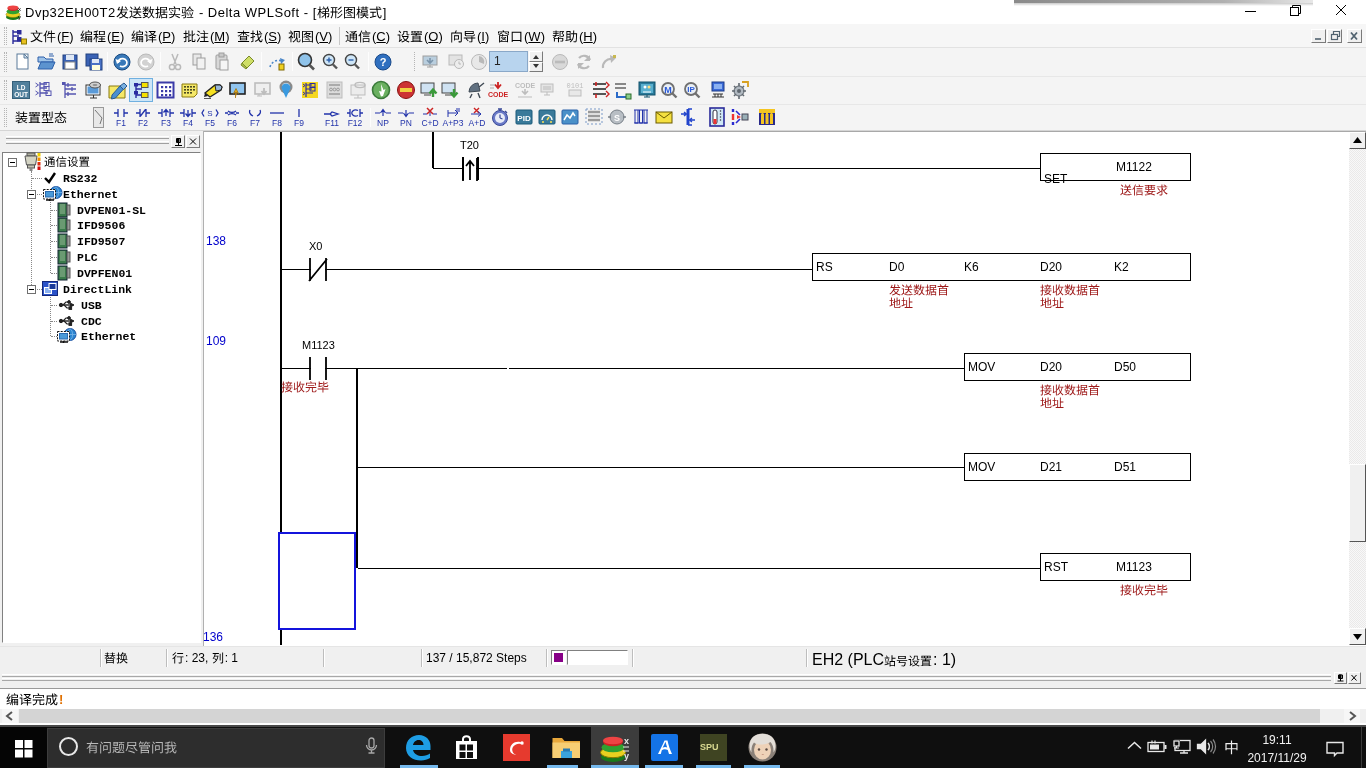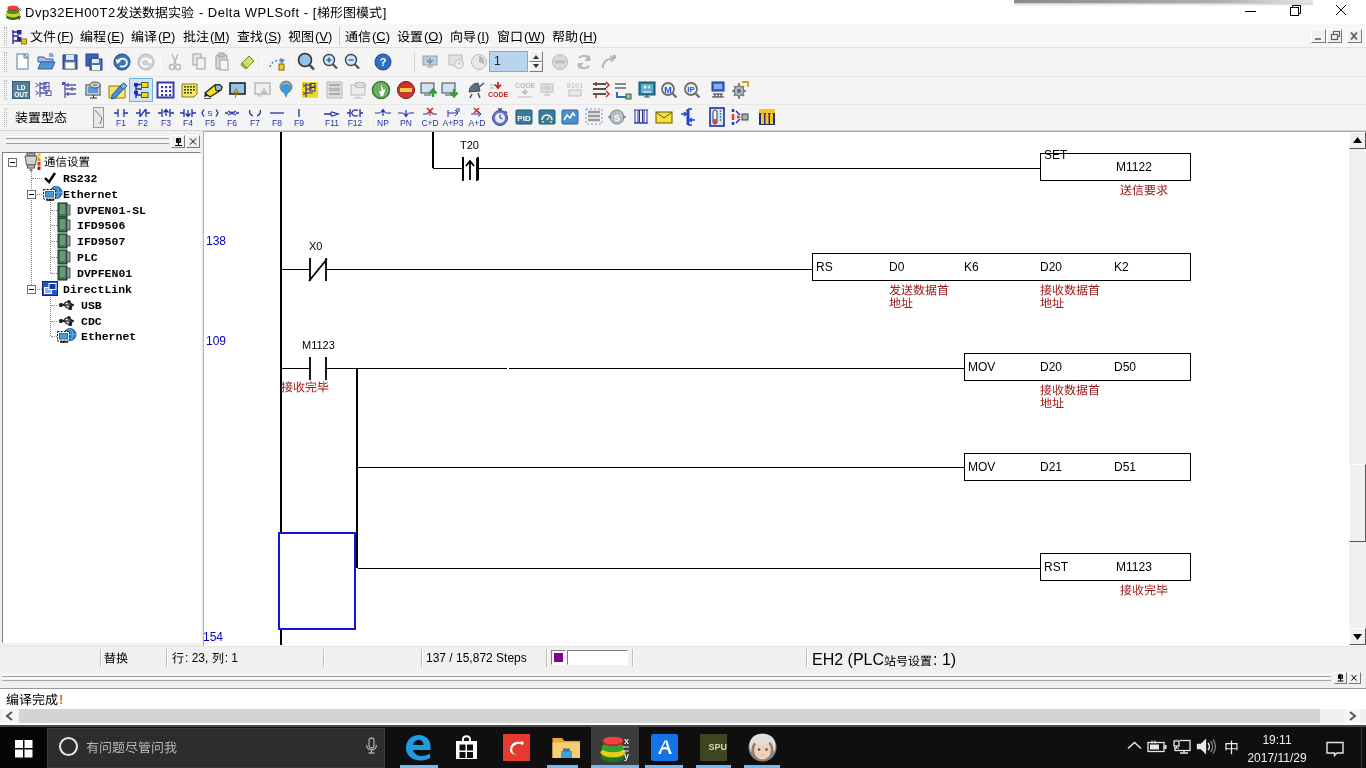--- a/index.html
+++ b/index.html
@@ -701,21 +701,21 @@
 <div class="ln" style="left:432px;top:132px;width:2px;height:36px"></div>
 <div class="ln" style="left:433px;top:168px;width:607px;height:1px"></div>
 <div class="ln" style="left:462px;top:157px;width:2px;height:23px"></div>
 <div class="ln" style="left:477px;top:157px;width:2px;height:23px"></div>
 <div class="abs" style="left:464px;top:158px;width:12px;height:22px;background:#fff"></div>
 <svg class="abs" style="left:460px;top:155px" width="20" height="28">
     <path d="M3 3 V26 M17 3 V26 M10 25 V7 M6 11 L10 6 L14 11" fill="none" stroke="#000" stroke-width="1.8"></path>
   </svg>
 <div class="lbl" style="left:460px;top:139px">T20</div>
 <div class="box" style="left:1040px;top:153px;width:151px;height:28px"></div>
-<div class="bt" style="left:1044px;top:148px">SET</div>
+<div class="bt" style="left:1044px;top:172px">SET</div>
 <div class="bt" style="left:1116px;top:160px">M1122</div>
 <svg class="abs" style="left:1120px;top:184px" width="50" height="14">
     <path d="M4.9 0.7C5.3 1.3 5.7 2.1 5.9 2.6L6.7 2.2C6.5 1.8 6.0 1.0 5.7 0.4ZM0.9 0.9C1.6 1.6 2.3 2.5 2.7 3.1L3.5 2.6C3.1 2.0 2.3 1.1 1.7 0.5ZM9.5 0.4C9.2 1.0 8.7 2.0 8.3 2.6H4.2V3.4H7.0V4.8L7.0 5.2H3.8V6.0H6.9C6.7 7.1 6.0 8.2 3.9 9.0C4.1 9.2 4.4 9.5 4.5 9.7C6.3 8.9 7.2 7.9 7.6 6.9C8.6 7.8 9.7 8.9 10.3 9.6L10.9 9.0C10.2 8.3 8.9 7.0 7.8 6.0V6.0H11.4V5.2H7.9L8.0 4.8V3.4H11.0V2.6H9.2C9.6 2.0 10.0 1.3 10.4 0.7ZM3.0 4.4H0.6V5.3H2.1V9.0C1.6 9.2 0.9 9.8 0.3 10.5L1.0 11.4C1.5 10.6 2.1 9.8 2.4 9.8C2.7 9.8 3.1 10.2 3.6 10.6C4.5 11.1 5.5 11.3 7.1 11.3C8.3 11.3 10.5 11.2 11.4 11.1C11.4 10.8 11.6 10.4 11.7 10.1C10.5 10.3 8.6 10.4 7.1 10.4C5.7 10.4 4.6 10.3 3.8 9.8C3.5 9.5 3.2 9.3 3.0 9.2Z M16.6 4.1V4.8H22.4V4.1ZM16.6 5.8V6.5H22.4V5.8ZM15.7 2.3V3.1H23.4V2.3ZM18.5 0.7C18.8 1.2 19.2 1.8 19.3 2.3L20.1 1.9C20.0 1.5 19.6 0.9 19.3 0.4ZM16.4 7.5V11.4H17.2V10.9H21.7V11.4H22.5V7.5ZM17.2 10.2V8.3H21.7V10.2ZM15.1 0.4C14.5 2.2 13.5 4.0 12.4 5.2C12.5 5.4 12.8 5.8 12.9 6.0C13.3 5.6 13.7 5.1 14.0 4.5V11.4H14.9V3.0C15.3 2.3 15.6 1.5 15.9 0.6Z M32.1 7.7C31.7 8.4 31.1 8.9 30.4 9.3C29.5 9.1 28.6 8.9 27.7 8.7C28.0 8.4 28.3 8.1 28.5 7.7ZM25.4 2.7V5.8H28.6C28.5 6.1 28.3 6.5 28.0 6.9H24.6V7.7H27.5C27.1 8.2 26.6 8.8 26.2 9.2C27.3 9.4 28.2 9.6 29.2 9.9C28.0 10.3 26.5 10.5 24.7 10.6C24.9 10.8 25.0 11.1 25.1 11.4C27.3 11.2 29.1 10.8 30.5 10.2C32.0 10.6 33.3 11.0 34.3 11.4L35.1 10.7C34.1 10.3 32.9 10.0 31.5 9.6C32.2 9.1 32.7 8.4 33.1 7.7H35.4V6.9H29.1C29.3 6.6 29.4 6.2 29.6 5.9L29.0 5.8H34.7V2.7H31.8V1.7H35.2V0.9H24.8V1.7H28.1V2.7ZM29.0 1.7H30.9V2.7H29.0ZM26.3 3.4H28.1V5.1H26.3ZM29.0 3.4H30.9V5.1H29.0ZM31.8 3.4H33.8V5.1H31.8Z M37.4 4.4C38.2 5.1 39.0 6.1 39.4 6.7L40.1 6.2C39.7 5.5 38.8 4.6 38.1 4.0ZM36.5 9.4 37.1 10.2C38.3 9.5 40.0 8.5 41.5 7.5V10.2C41.5 10.4 41.4 10.5 41.2 10.5C41.0 10.5 40.2 10.5 39.4 10.5C39.5 10.7 39.6 11.2 39.7 11.4C40.8 11.4 41.5 11.4 41.9 11.2C42.3 11.1 42.4 10.8 42.4 10.2V5.4C43.5 7.6 45.0 9.5 46.9 10.4C47.1 10.2 47.4 9.8 47.6 9.6C46.3 9.0 45.2 8.1 44.2 6.9C45.0 6.2 46.0 5.2 46.8 4.3L46.0 3.8C45.4 4.5 44.5 5.5 43.8 6.2C43.2 5.3 42.8 4.4 42.4 3.4V3.3H47.3V2.4H45.8L46.3 1.8C45.8 1.4 44.8 0.8 44.1 0.4L43.5 1.0C44.3 1.4 45.2 2.0 45.7 2.4H42.4V0.4H41.5V2.4H36.8V3.3H41.5V6.6C39.7 7.6 37.7 8.7 36.5 9.4Z" fill="#9e1a1a"></path>
   </svg>
 <div class="num" style="left:206px;top:234px">138</div>
 <div class="ln" style="left:282px;top:269px;width:530px;height:1px"></div>
 <div class="abs" style="left:311px;top:258px;width:14px;height:23px;background:#fff"></div>
 <svg class="abs" style="left:305px;top:255px" width="26" height="29">
     <path d="M5 3 V26 M21 3 V26 M4 26 L22 4" fill="none" stroke="#000" stroke-width="1.8"></path>
   </svg>
@@ -766,21 +766,21 @@
 <div class="bt" style="left:1040px;top:460px">D21</div>
 <div class="bt" style="left:1114px;top:460px">D51</div>
 <div class="ln" style="left:358px;top:568px;width:682px;height:1px"></div>
 <div class="box" style="left:1040px;top:553px;width:151px;height:28px"></div>
 <div class="bt" style="left:1044px;top:560px">RST</div>
 <div class="bt" style="left:1116px;top:560px">M1123</div>
 <svg class="abs" style="left:1120px;top:584px" width="50" height="14">
     <path d="M5.5 2.8C5.8 3.3 6.2 4.0 6.3 4.4L7.1 4.1C6.9 3.6 6.5 3.0 6.2 2.5ZM1.9 0.4V2.8H0.5V3.6H1.9V6.3C1.3 6.5 0.8 6.6 0.3 6.7L0.6 7.6L1.9 7.2V10.3C1.9 10.5 1.9 10.5 1.7 10.5C1.6 10.5 1.2 10.5 0.7 10.5C0.8 10.8 0.9 11.1 0.9 11.4C1.6 11.4 2.1 11.3 2.4 11.2C2.6 11.1 2.8 10.8 2.8 10.3V6.9L3.9 6.5L3.8 5.7L2.8 6.0V3.6H4.0V2.8H2.8V0.4ZM6.8 0.6C7.0 0.9 7.2 1.3 7.4 1.6H4.6V2.4H11.1V1.6H8.3C8.1 1.2 7.9 0.8 7.6 0.5ZM9.2 2.5C9.0 3.1 8.6 3.9 8.2 4.4H4.2V5.2H11.4V4.4H9.1C9.4 4.0 9.8 3.3 10.1 2.8ZM9.2 7.3C8.9 8.1 8.6 8.7 8.1 9.1C7.4 8.9 6.7 8.6 6.0 8.4C6.3 8.1 6.5 7.7 6.8 7.3ZM4.8 8.8C5.6 9.0 6.4 9.3 7.3 9.7C6.4 10.2 5.3 10.5 3.8 10.6C4.0 10.8 4.1 11.1 4.2 11.4C6.0 11.1 7.2 10.7 8.2 10.1C9.2 10.5 10.0 11.0 10.6 11.4L11.2 10.7C10.6 10.3 9.8 9.9 8.9 9.5C9.5 8.9 9.8 8.2 10.1 7.3H11.6V6.5H7.2C7.4 6.2 7.6 5.8 7.8 5.4L6.9 5.3C6.7 5.7 6.5 6.1 6.3 6.5H4.0V7.3H5.8C5.5 7.9 5.1 8.4 4.8 8.8Z M19.1 3.6H21.7C21.4 5.1 21.0 6.4 20.4 7.5C19.8 6.4 19.3 5.1 19.0 3.7ZM18.9 0.4C18.6 2.4 17.9 4.4 16.9 5.6C17.1 5.8 17.4 6.2 17.6 6.4C17.9 5.9 18.2 5.4 18.5 4.8C18.9 6.1 19.4 7.3 19.9 8.3C19.2 9.3 18.3 10.1 17.1 10.7C17.3 10.9 17.6 11.2 17.7 11.4C18.8 10.8 19.7 10.0 20.4 9.1C21.1 10.0 22.0 10.8 22.9 11.4C23.1 11.1 23.4 10.8 23.6 10.6C22.5 10.1 21.7 9.3 21.0 8.3C21.7 7.0 22.2 5.4 22.6 3.6H23.5V2.7H19.3C19.5 2.0 19.7 1.3 19.8 0.5ZM13.1 9.2C13.3 9.0 13.7 8.9 15.9 8.1V11.4H16.8V0.5H15.9V7.2L14.0 7.8V1.7H13.2V7.6C13.2 8.1 12.9 8.3 12.7 8.4C12.9 8.6 13.0 9.0 13.1 9.2Z M26.7 3.9V4.7H33.3V3.9ZM24.7 6.1V7.0H27.9C27.8 9.1 27.3 10.1 24.5 10.7C24.7 10.8 24.9 11.2 25.0 11.4C28.0 10.8 28.6 9.5 28.8 7.0H30.9V10.0C30.9 10.9 31.2 11.2 32.3 11.2C32.6 11.2 33.9 11.2 34.2 11.2C35.1 11.2 35.4 10.8 35.5 9.1C35.2 9.1 34.9 8.9 34.7 8.8C34.6 10.2 34.5 10.4 34.1 10.4C33.8 10.4 32.7 10.4 32.4 10.4C31.9 10.4 31.8 10.3 31.8 10.0V7.0H35.3V6.1ZM29.1 0.5C29.3 0.9 29.5 1.3 29.7 1.7H25.0V4.4H25.9V2.6H34.1V4.4H35.0V1.7H30.7C30.6 1.3 30.2 0.7 30.0 0.3Z M37.7 6.3C37.9 6.1 38.4 6.0 41.8 5.3C41.8 5.1 41.8 4.7 41.8 4.5L38.7 5.1V2.9H41.7V2.1H38.7V0.4H37.7V4.6C37.7 5.1 37.4 5.4 37.2 5.5C37.4 5.7 37.6 6.0 37.7 6.3ZM46.2 1.2C45.5 1.7 44.3 2.2 43.2 2.6V0.4H42.3V4.6C42.3 5.7 42.6 5.9 43.8 5.9C44.0 5.9 45.6 5.9 45.9 5.9C46.9 5.9 47.2 5.5 47.3 3.9C47.0 3.9 46.7 3.7 46.5 3.6C46.4 4.9 46.3 5.1 45.8 5.1C45.5 5.1 44.1 5.1 43.8 5.1C43.3 5.1 43.2 5.0 43.2 4.6V3.4C44.4 3.0 45.9 2.4 46.9 1.9ZM36.6 7.6V8.4H41.5V11.4H42.4V8.4H47.4V7.6H42.4V6.0H41.5V7.6Z" fill="#9e1a1a"></path>
   </svg>
 <div class="abs" style="left:278px;top:532px;width:78px;height:98px;border:2px solid #1414dc;background:#fff"></div>
-<div class="num" style="left:203px;top:630px">154</div>
+<div class="num" style="left:203px;top:630px">136</div>
 <div class="abs" style="left:1349px;top:132px;width:17px;height:513px;background:#f3f3f3;background-image:repeating-conic-gradient(#eae9e9 0% 25%, #f8f8f8 0% 50%);background-size:2px 2px"></div>
 <div class="abs b3" style="left:1349px;top:132px;width:17px;height:17px;border-right-color:#555;border-bottom-color:#555"></div>
 <svg class="abs" style="left:1349px;top:132px" width="17" height="17">
     <path d="M8.5 5 l4.5 6 h-9 z" fill="#000"></path>
   </svg>
 <div class="abs b3" style="left:1349px;top:628px;width:17px;height:17px;border-right-color:#555;border-bottom-color:#555"></div>
 <svg class="abs" style="left:1349px;top:628px" width="17" height="17">
     <path d="M8.5 12 l4.5 -6 h-9 z" fill="#000"></path>
   </svg>
 <div class="abs b3" style="left:1349px;top:464px;width:17px;height:78px;border-right-color:#555;border-bottom-color:#555"></div>
@@ -884,21 +884,21 @@
 <ellipse cx="14" cy="9.5" rx="10" ry="3.8" fill="#ee4444"></ellipse>
 <text x="25" y="13" font-size="9" fill="#e8e8e8" font-family="Liberation Sans" font-weight="bold">x</text>
 <text x="25" y="28" font-size="9" fill="#e8e8e8" font-family="Liberation Sans" font-weight="bold">y</text>
 <path d="M24 16 h6 M24 20 h6" stroke="#e8e8e8"></path>
   </svg>
 <div class="abs" style="left:651px;top:734px;width:27px;height:27px;background:#1473e6;border-radius:2px"></div>
 <svg class="abs" style="left:651px;top:734px" width="27" height="27">
     <path d="M7 20 C9.5 15 12 10 13.5 6.5 L16.5 6.5 C17.5 11 19 16 21 20 L18 20 C17.6 18.6 17.2 17.4 16.8 16 C14.6 14.8 12.4 14.9 10.8 16.2 L9.8 20 Z M11.6 13.8 C13.2 12.9 15 12.9 16.2 13.6 C15.5 11.4 14.9 9.4 14.5 7.8 C13.6 9.7 12.7 11.8 11.6 13.8 Z" fill="#fff"></path>
   </svg>
 <div class="abs" style="left:700px;top:734px;width:27px;height:27px;background:#3f4422"></div>
-<div class="abs" style="left:700px;top:734px;width:27px;height:27px;font-size:9px;font-weight:bold;color:#d8d890;text-align:right;line-height:27px;font-family:'Liberation Sans'">SPU</div>
+<div class="abs" style="left:700px;top:734px;width:27px;height:27px;font-size:9px;font-weight:bold;color:#d8d890;text-align:left;line-height:27px;font-family:'Liberation Sans'">SPU</div>
 <svg class="abs" style="left:748px;top:733px" width="29" height="29">
 <circle cx="14.5" cy="14.5" r="14" fill="#8a8078"></circle>
 <ellipse cx="14.5" cy="17" rx="8.5" ry="9.5" fill="#eed2b8"></ellipse>
 <path d="M1.5 13 C1.5 5 7 0.8 14.5 0.8 C22 0.8 27.5 5 27.5 13 C27.5 16 26.5 18 25.5 19.5 C25.8 14 24.5 11.5 22.5 9 C18 12 9 12.5 6 9.5 C4 12 3.2 15 3.5 19.5 C2.5 18 1.5 16 1.5 13 Z" fill="#e3ded8"></path>
 <circle cx="11" cy="16.5" r="1.2" fill="#5a4a42"></circle>
     <circle cx="18.5" cy="16.5" r="1.2" fill="#5a4a42"></circle>
 <ellipse cx="14.8" cy="21.5" rx="1.2" ry="0.6" fill="#c89a86"></ellipse>
   </svg>
 <div class="abs" style="left:400px;top:765px;width:38px;height:3px;background:#76b9ed"></div>
 <div class="abs" style="left:547px;top:765px;width:31px;height:3px;background:#76b9ed"></div>

